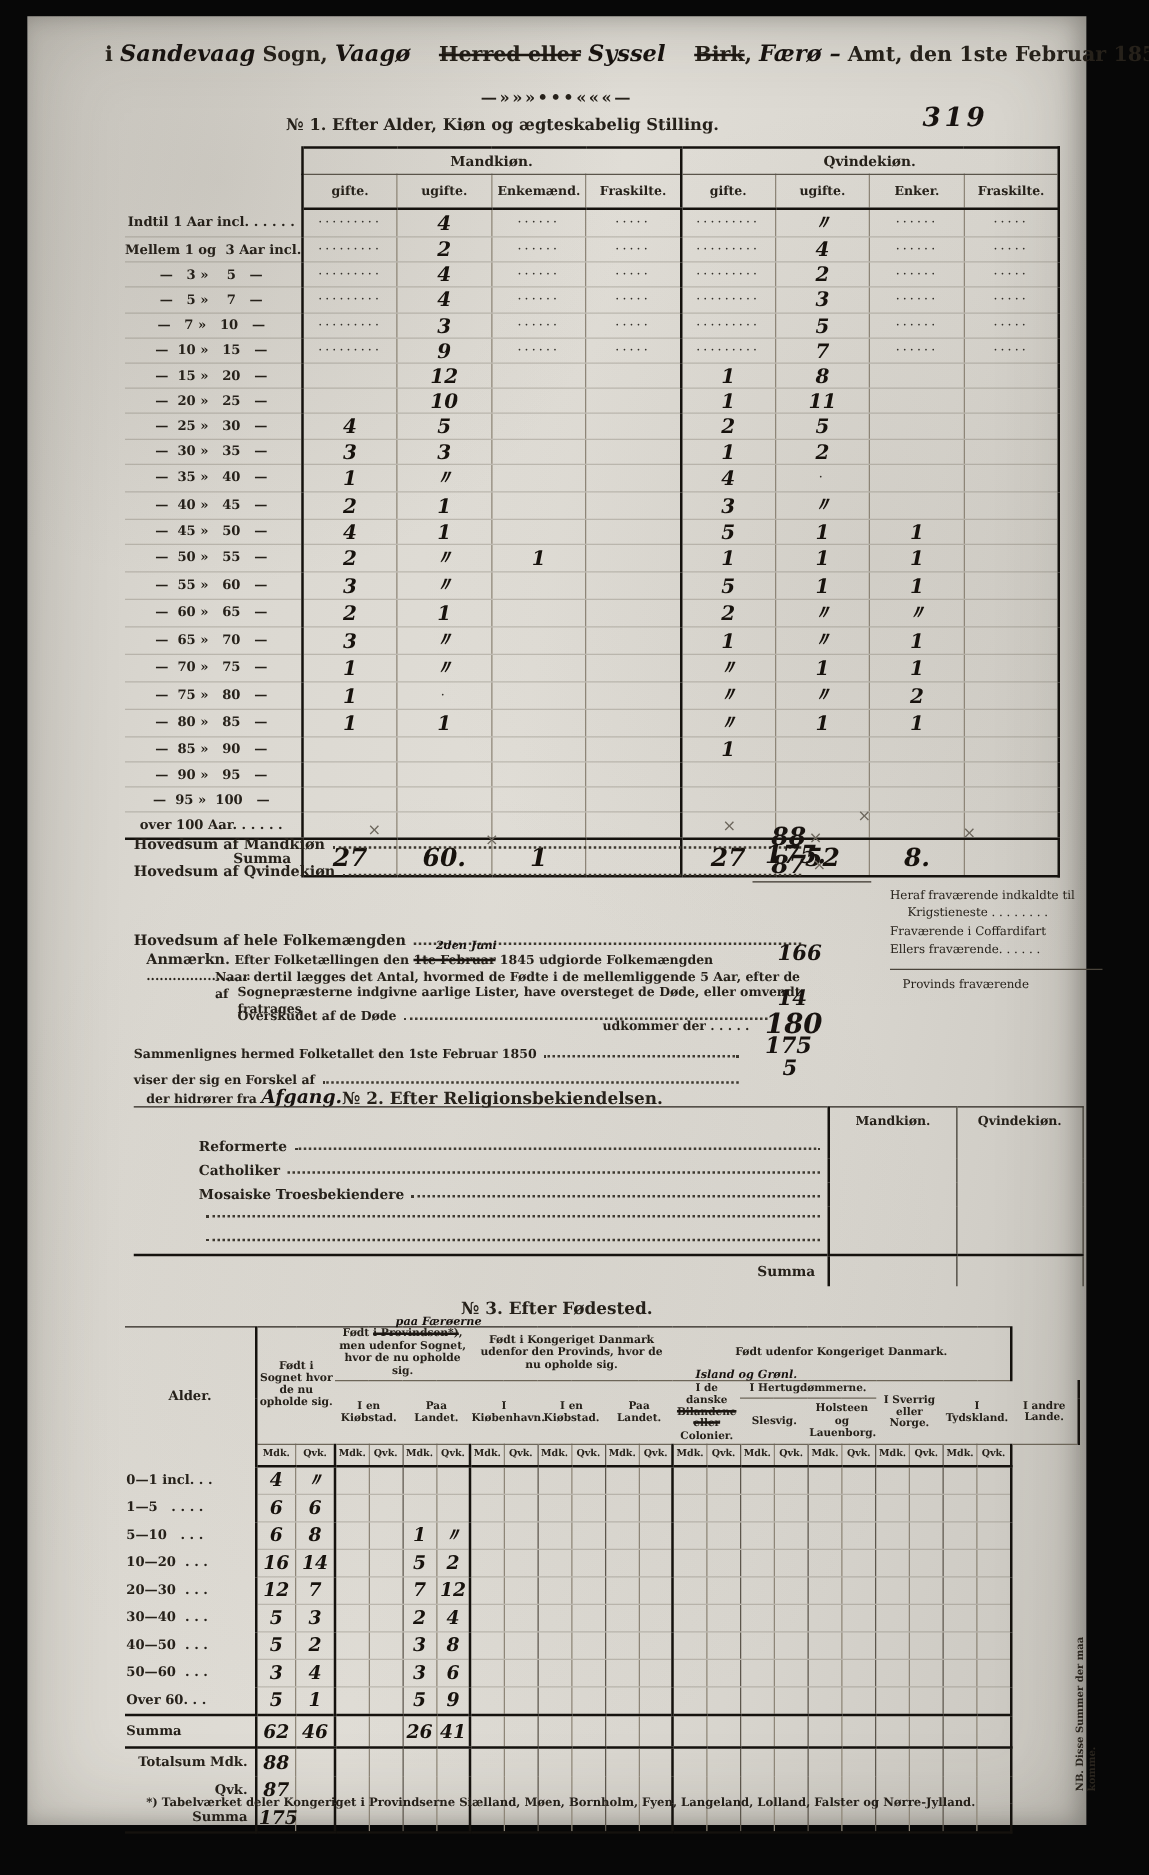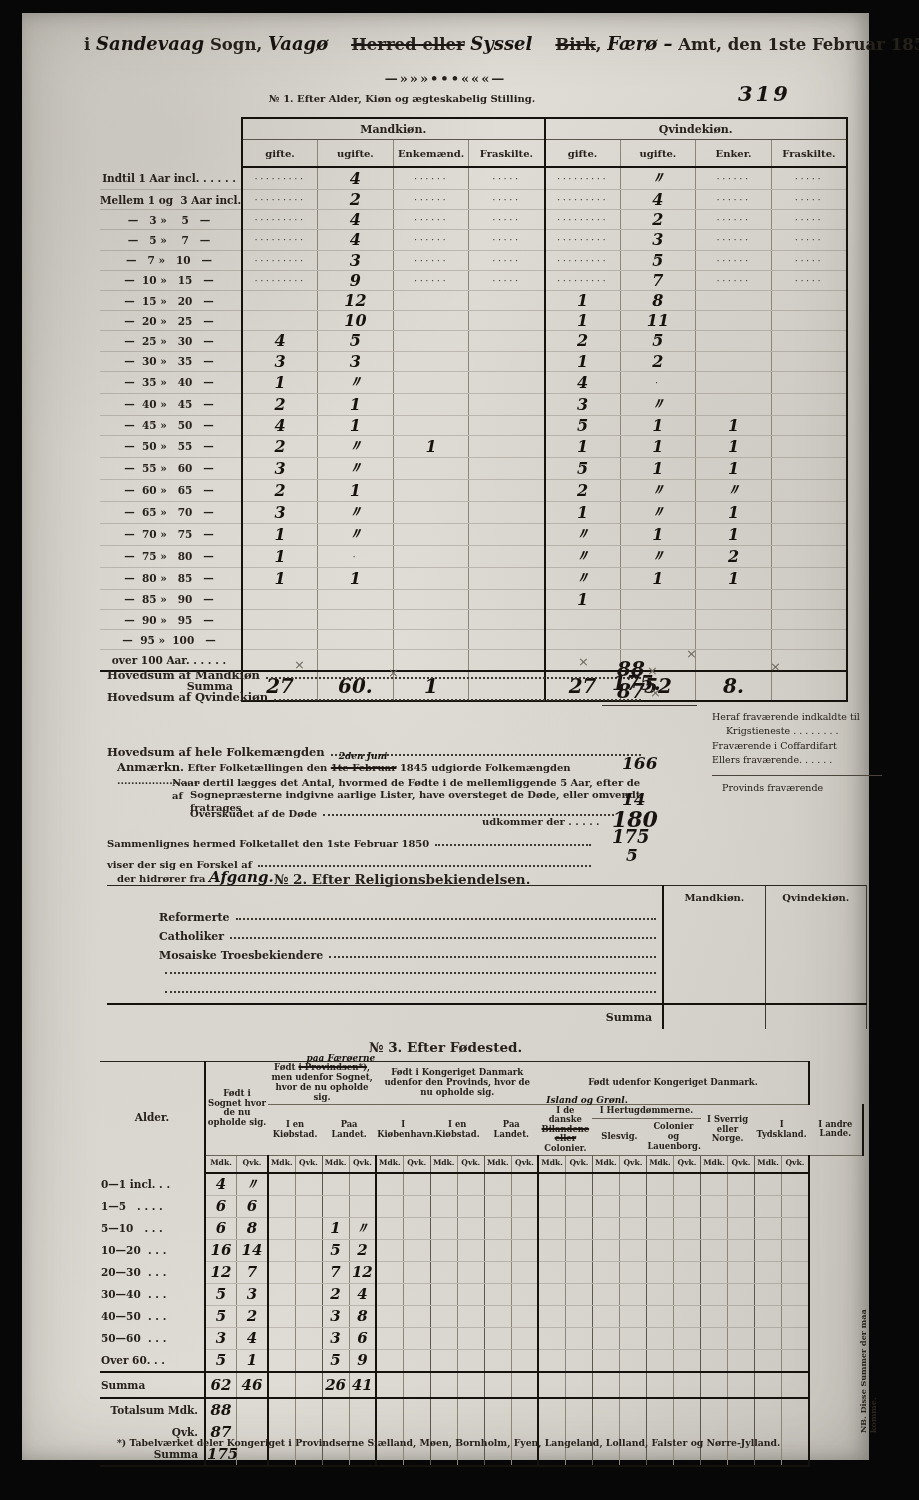--- a/index.html
+++ b/index.html
@@ -13,21 +13,21 @@
                radial-gradient(circle at 80% 30%,rgba(150,145,135,.12),transparent 30%),
                radial-gradient(circle at 40% 70%,rgba(150,145,135,.10),transparent 35%);}
   .fr{font-weight:bold}
   .hw{font-family:"DejaVu Serif",serif;font-style:italic;font-weight:bold;color:#181310}
   .struck{text-decoration:line-through;text-decoration-thickness:2px;text-decoration-color:#1c1712}
   .abs{position:absolute}
   
   .hdr{position:absolute;left:62px;top:20px;width:760px;font-size:16.5px;font-weight:bold;white-space:nowrap}
   .hdr .hw{font-size:18px}
   .ornament{position:absolute;left:0;top:58px;width:847px;text-align:center;font-size:13px;letter-spacing:2px;font-weight:bold}
-  .t1title{position:absolute;left:0;top:80px;width:760px;text-align:center;font-size:10px;font-weight:bold}
+  .t1title{position:absolute;left:0;top:80px;width:760px;text-align:center;font-size:13px;font-weight:bold}
   .pageno{position:absolute;left:716px;top:68px;font-size:21px;letter-spacing:3px;font-weight:bold}
   
   table{border-collapse:collapse;table-layout:fixed}
   .t1{position:absolute;left:78px;top:104px;width:748px}
   .t1 th,.t1 td{padding:0;overflow:visible}
   .t1 .lbl{width:138px;font-size:10.5px;font-weight:bold;text-align:left;white-space:pre;
            border-right:2.5px solid #15120e;padding-right:3px}
   .t1 thead .grp{border-top:2px solid #15120e;border-bottom:1px solid #5a544a;
       font-size:11px;font-weight:bold;height:20px}
   .t1 thead .sub{font-size:10px;font-weight:bold;height:26px;border-bottom:2.5px solid #15120e}
@@ -73,21 +73,21 @@
   .t3 .gh{font-size:8.6px;border-top:1.5px solid #2a251e;border-bottom:.8px solid #6c6558}
   .t3 .sh{font-size:8.4px;border-bottom:.8px solid #6c6558}
   .t3 .mq{font-size:7.6px;border-bottom:2.5px solid #15120e;height:14px}
   .t3 td{height:19px;text-align:center;border-bottom:1px solid rgba(110,102,90,.30)}
   .t3 .lbl3{font-size:10.5px;font-weight:bold;text-align:left;white-space:pre;border-right:2.5px solid #15120e;border-bottom:none}
   .t3 .hwv{font-size:15px}
   .t3 tr.summa3 td{border-top:2px solid #15120e;border-bottom:2px solid #15120e;height:22px}
   .t3 tr.tot td{border-bottom:none;height:20px}
   .t3 tr.tot .lbl3{text-align:right;padding-right:6px}
   .t3 tr.last td{border-bottom:2.5px solid #15120e}
-  .hwover{position:absolute;left:8px;right:0;top:-11px;font-size:9px;text-align:left;white-space:nowrap}
+  .hwover{position:absolute;left:18px;right:0;top:-11px;font-size:9px;text-align:left;white-space:nowrap}
   .footnote{position:absolute;left:95px;top:1424px;width:700px;font-size:9.3px;font-weight:bold}
   .vnote{position:absolute;left:836px;top:1290px;font-size:8px;font-weight:bold;color:#2a251e;
          writing-mode:vertical-rl;transform:rotate(180deg);line-height:1.3;height:130px}
   .frac{display:inline-block;font-size:9px;line-height:.9;text-align:center;vertical-align:-2px}
   .frac .tp{display:block;border-bottom:1px solid #181310}
 </style>
 </head>
 <body>
 
 <div class="paper">
@@ -572,21 +572,21 @@
           <span class="struck">Bilandene eller</span><br>
           <span>Colonier.</span>
         </th>
         <th class="sh" colspan="4">I Hertugdømmerne.</th>
         <th class="sh" colspan="2" rowspan="2">I Sverrig eller Norge.</th>
         <th class="sh" colspan="2" rowspan="2">I Tydskland.</th>
         <th class="sh bre" colspan="2" rowspan="2">I andre Lande.</th>
       </tr>
       <tr>
         <th class="sh" colspan="2">Slesvig.</th>
-        <th class="sh" colspan="2">Colonier og Lauenborg.</th>
+        <th class="sh" colspan="2">Holsteen og Lauenborg.</th>
       </tr>
       <tr id="t3mqrow">
           <th class="mq bh">Mdk.</th>
           <th class="mq bt">Qvk.</th>
           <th class="mq bh">Mdk.</th>
           <th class="mq bt">Qvk.</th>
           <th class="mq bm">Mdk.</th>
           <th class="mq bt">Qvk.</th>
           <th class="mq bh">Mdk.</th>
           <th class="mq bt">Qvk.</th>

